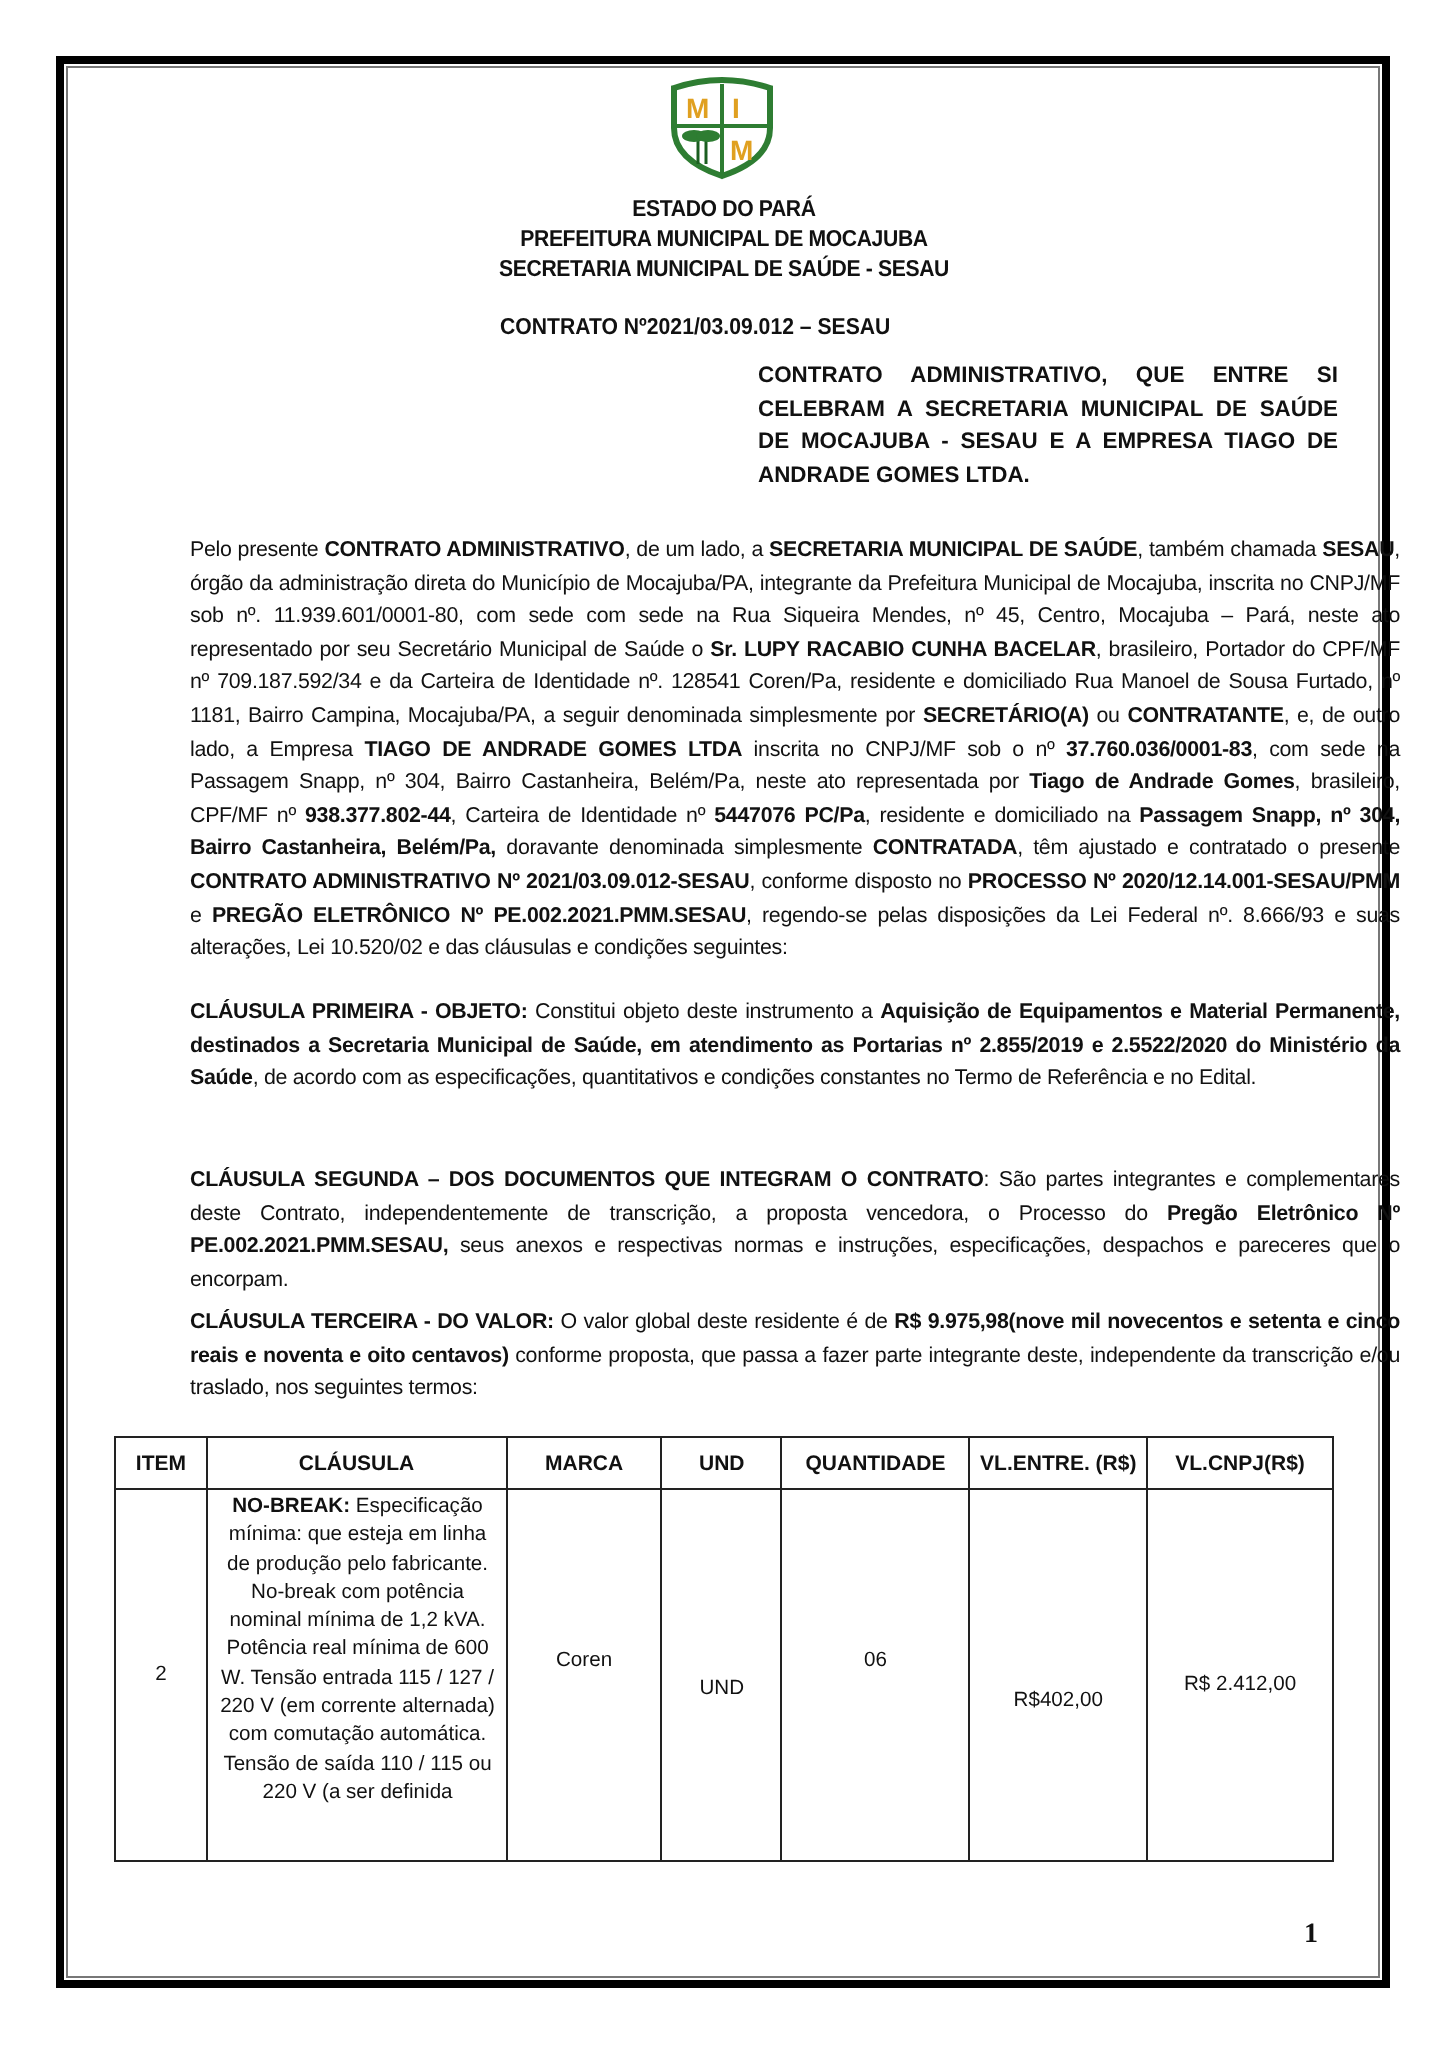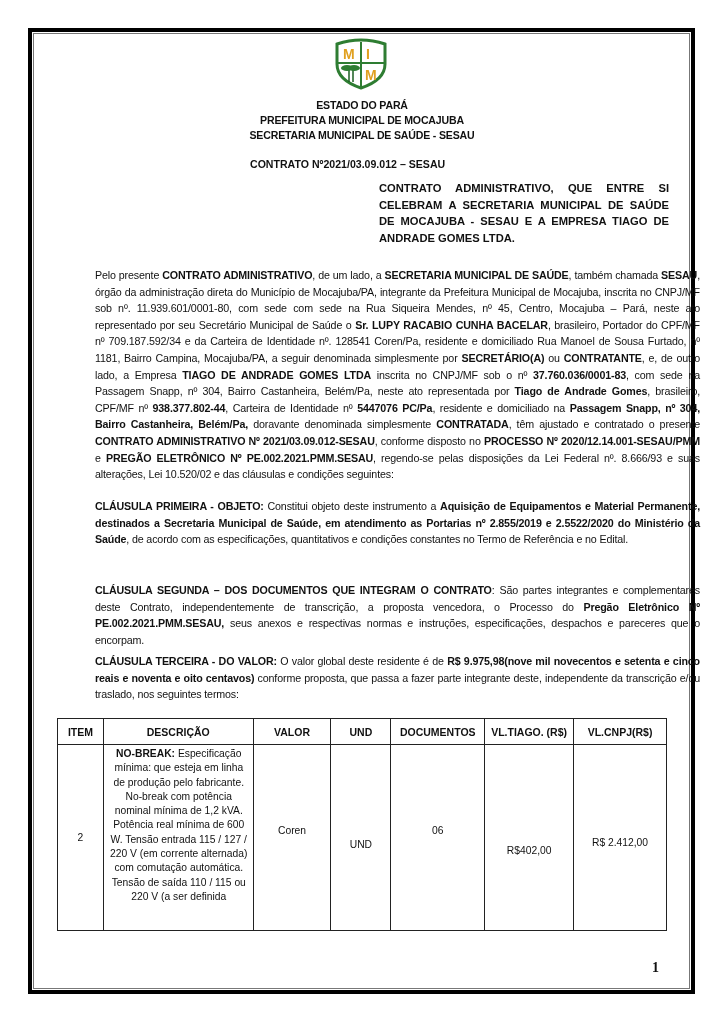--- a/index.html
+++ b/index.html
@@ -71,25 +71,25 @@
       <col style="width:150px">
       <col style="width:78px">
       <col style="width:60px">
     <col style="width:94px">
       <col style="width:89px">
       <col style="width:93px">
   </colgroup>
   <thead>
     <tr>
       <th>ITEM</th>
-      <th>DESCRIÇÃO</th>
-      <th>VALOR</th>
+      <th>CLÁUSULA</th>
+      <th>MARCA</th>
       <th>UND</th>
-      <th>DOCUMENTOS</th>
-      <th>VL.TIAGO. (R$)</th>
+      <th>QUANTIDADE</th>
+      <th>VL.ENTRE. (R$)</th>
       <th>VL.CNPJ(R$)</th>
     </tr>
   </thead>
   <tbody>
     <tr>
       <td>2</td>
       <td class="desc"><b>NO-BREAK:</b><span> Especificação mínima: que esteja em linha de produção pelo fabricante. No-break com potência nominal mínima de 1,2 kVA. Potência real mínima de 600 W. Tensão entrada 115 / 127 / 220 V (em corrente alternada) com comutação automática. Tensão de saída 110 / 115 ou 220 V (a ser definida</span></td>
       <td style="padding-bottom:14px">Coren</td>
       <td style="padding-top:14px">UND</td>
       <td style="padding-bottom:14px">06</td>

